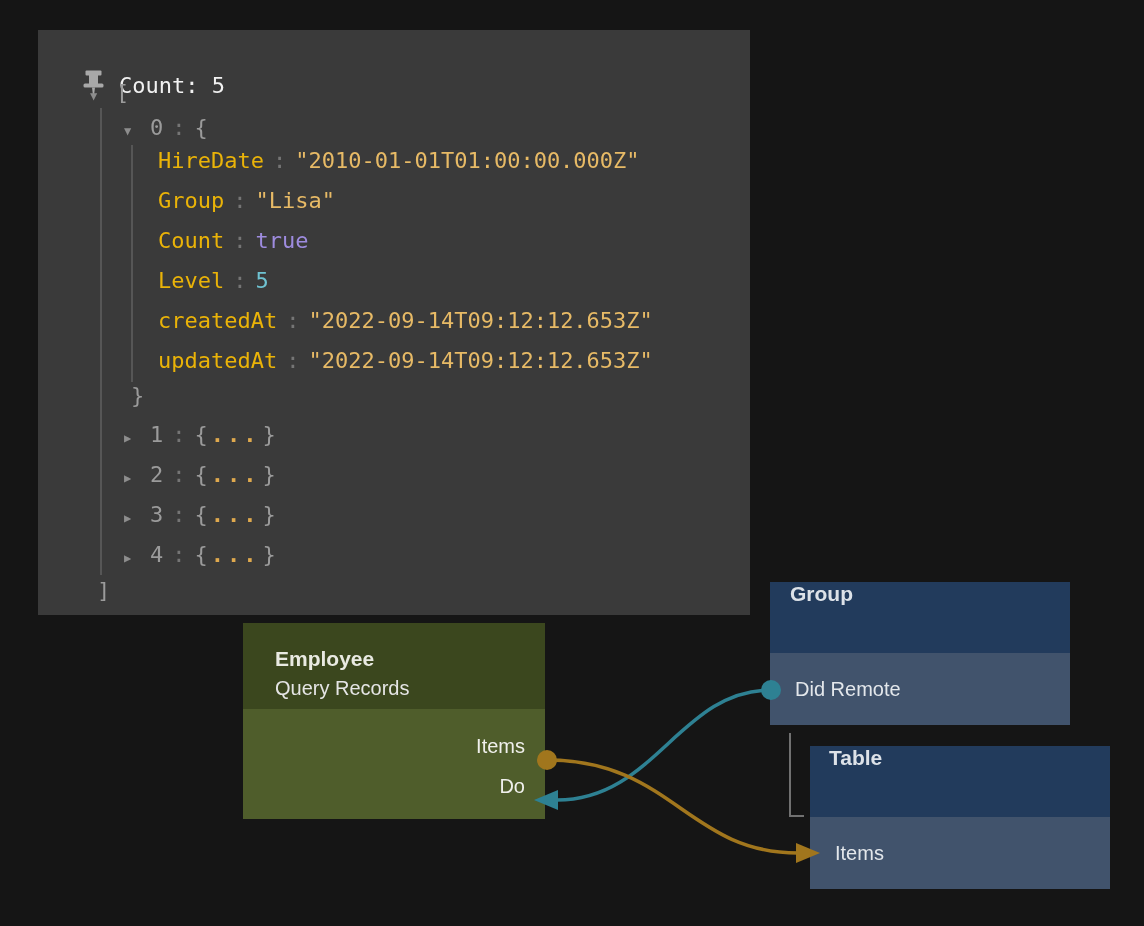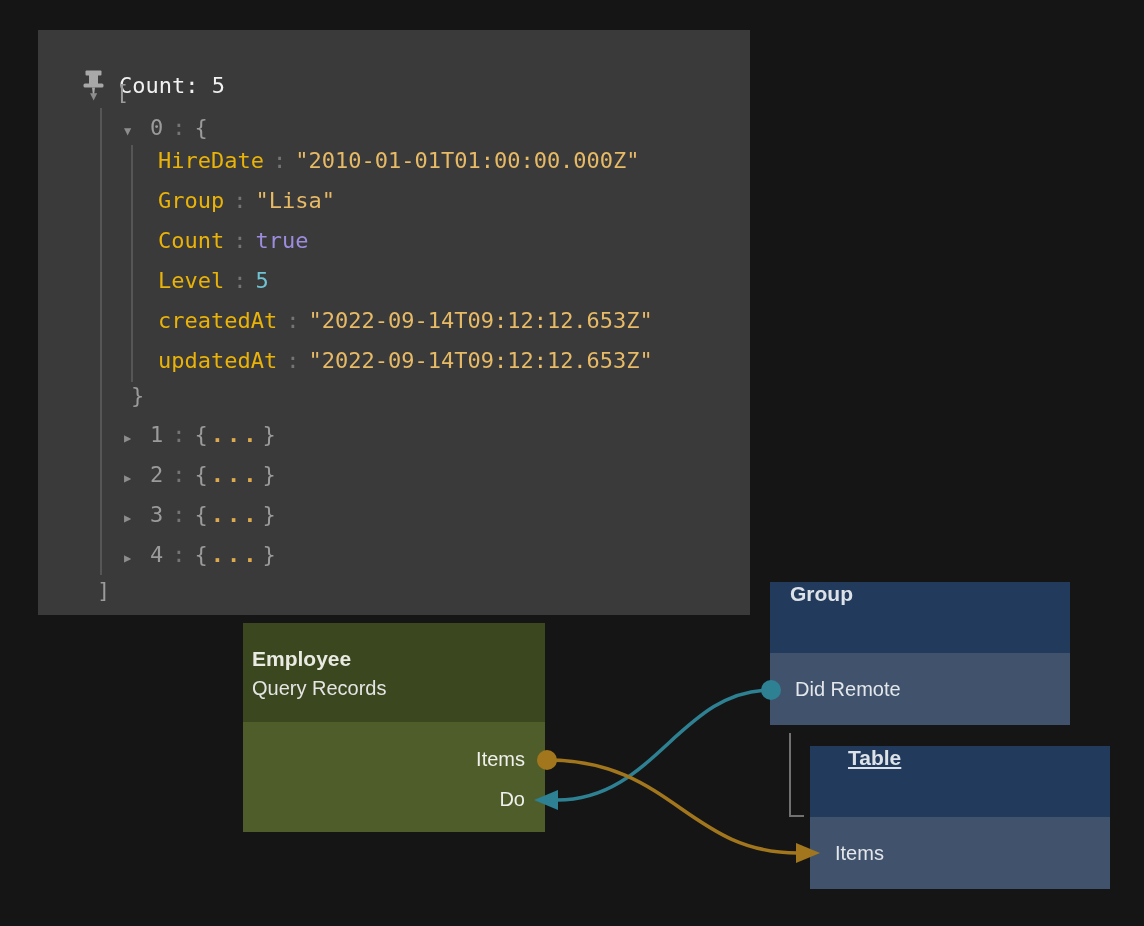--- a/index.html
+++ b/index.html
@@ -28,31 +28,31 @@
   .key{color:#eab308;}
   .colon{color:#757575;margin:0 9px;}
   .val-string{color:#e7ba66;}
   .val-bool{color:#9e8cdf;text-align:right;}
   .val-num{color:#6fc3d2;}
   .dots{color:#dfa94e;font-weight:700;letter-spacing:3px;margin:0 3px;}
 
   
   .node{position:absolute;z-index:2;}
   .emp{left:243px;top:623px;width:302px;}
-  .emp-header{box-sizing:border-box;height:99px;background:#3b471e;padding:21px 0 0 9px;}
+  .emp-header{box-sizing:border-box;height:86px;background:#3b471e;padding:21px 0 0 32px;}
   .emp-title{font-size:21px;font-weight:700;color:#e9eae2;line-height:29px;}
   .emp-sub{font-size:20px;color:#e5e5e5;line-height:30px;}
   .emp-body{box-sizing:border-box;height:110px;background:#4f5d2b;padding-top:17px;}
   .emp-row{height:40px;line-height:40px;text-align:right;padding-right:20px;
            font-size:20px;color:#f0f0ec;}
   .grp{left:770px;top:582px;width:300px;}
   .tbl{left:810px;top:746px;width:300px;}
   .blue-header{box-sizing:border-box;height:71px;display:flex;align-items:flex-start;
                padding-left:20px;background:#223b5c;font-weight:700;font-size:21px;color:#dde2e8;}
-  .tbl .blue-header{padding-left:38px;text-decoration:underline;}
+  .tbl .blue-header{padding-left:19px;}
   .blue-row{box-sizing:border-box;height:72px;display:flex;align-items:center;
             padding-left:25px;background:#41536c;font-size:20px;color:#e3e7eb;}
 
   
   .wires{position:absolute;left:0;top:0;z-index:3;pointer-events:none;}
 </style>
 </head>
 <body>
 
 <div class="canvas">

